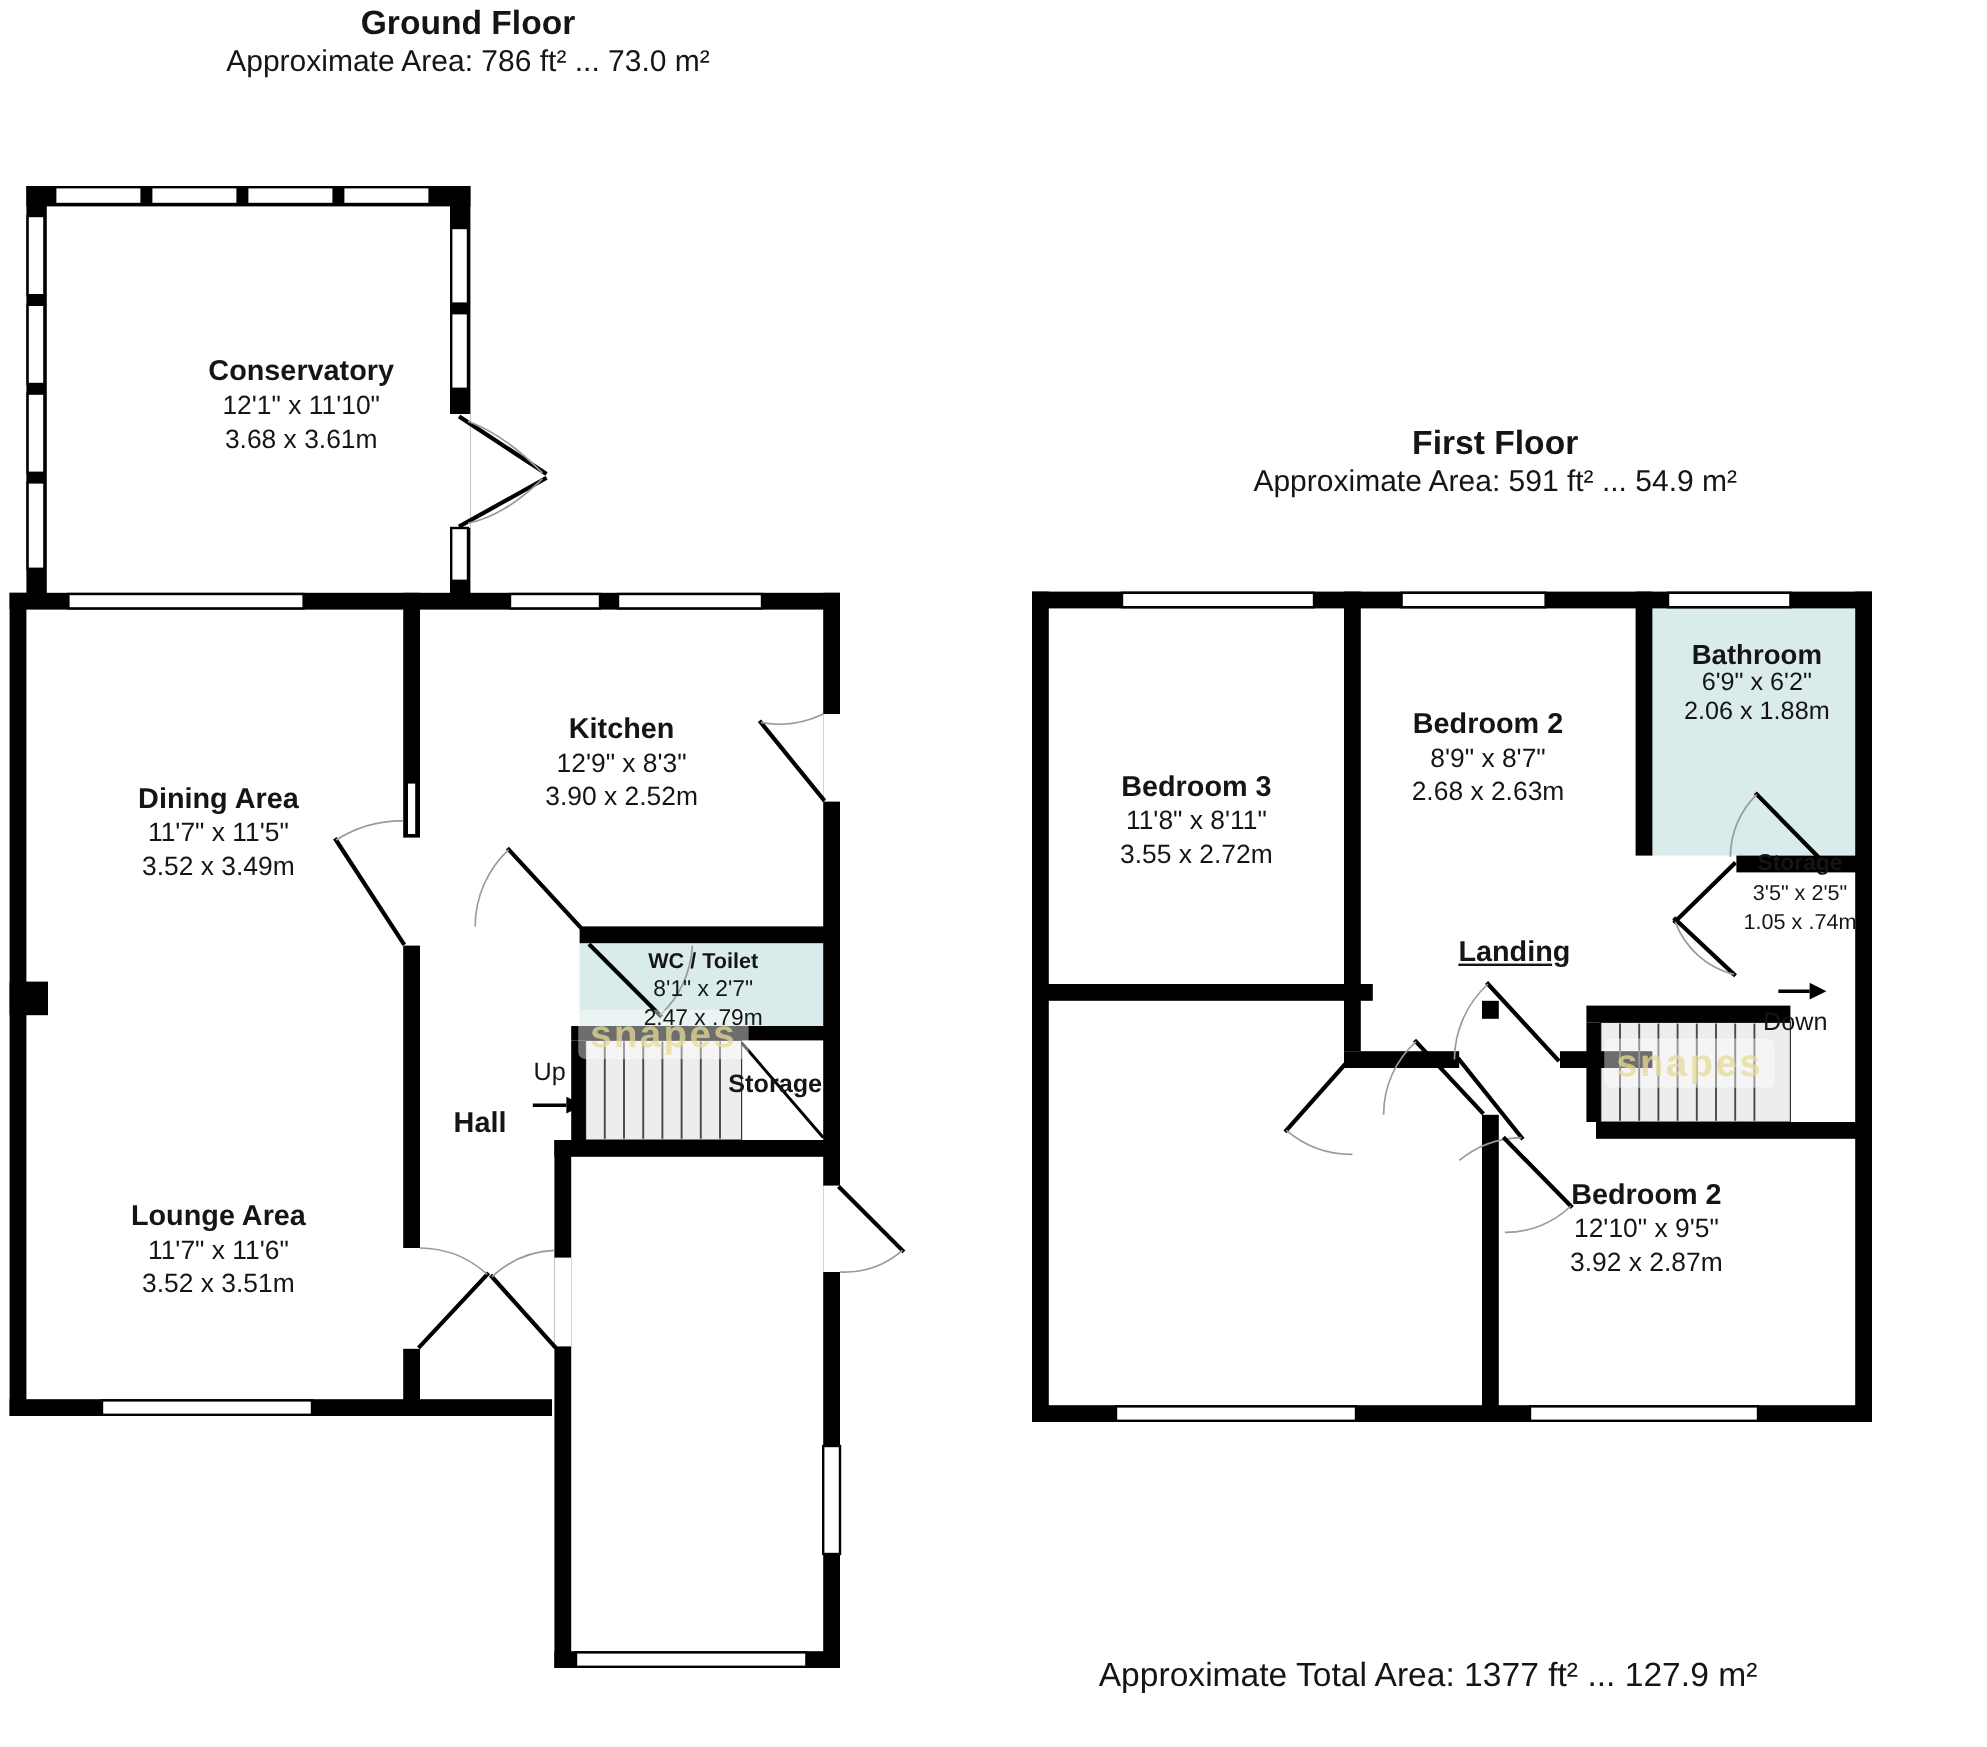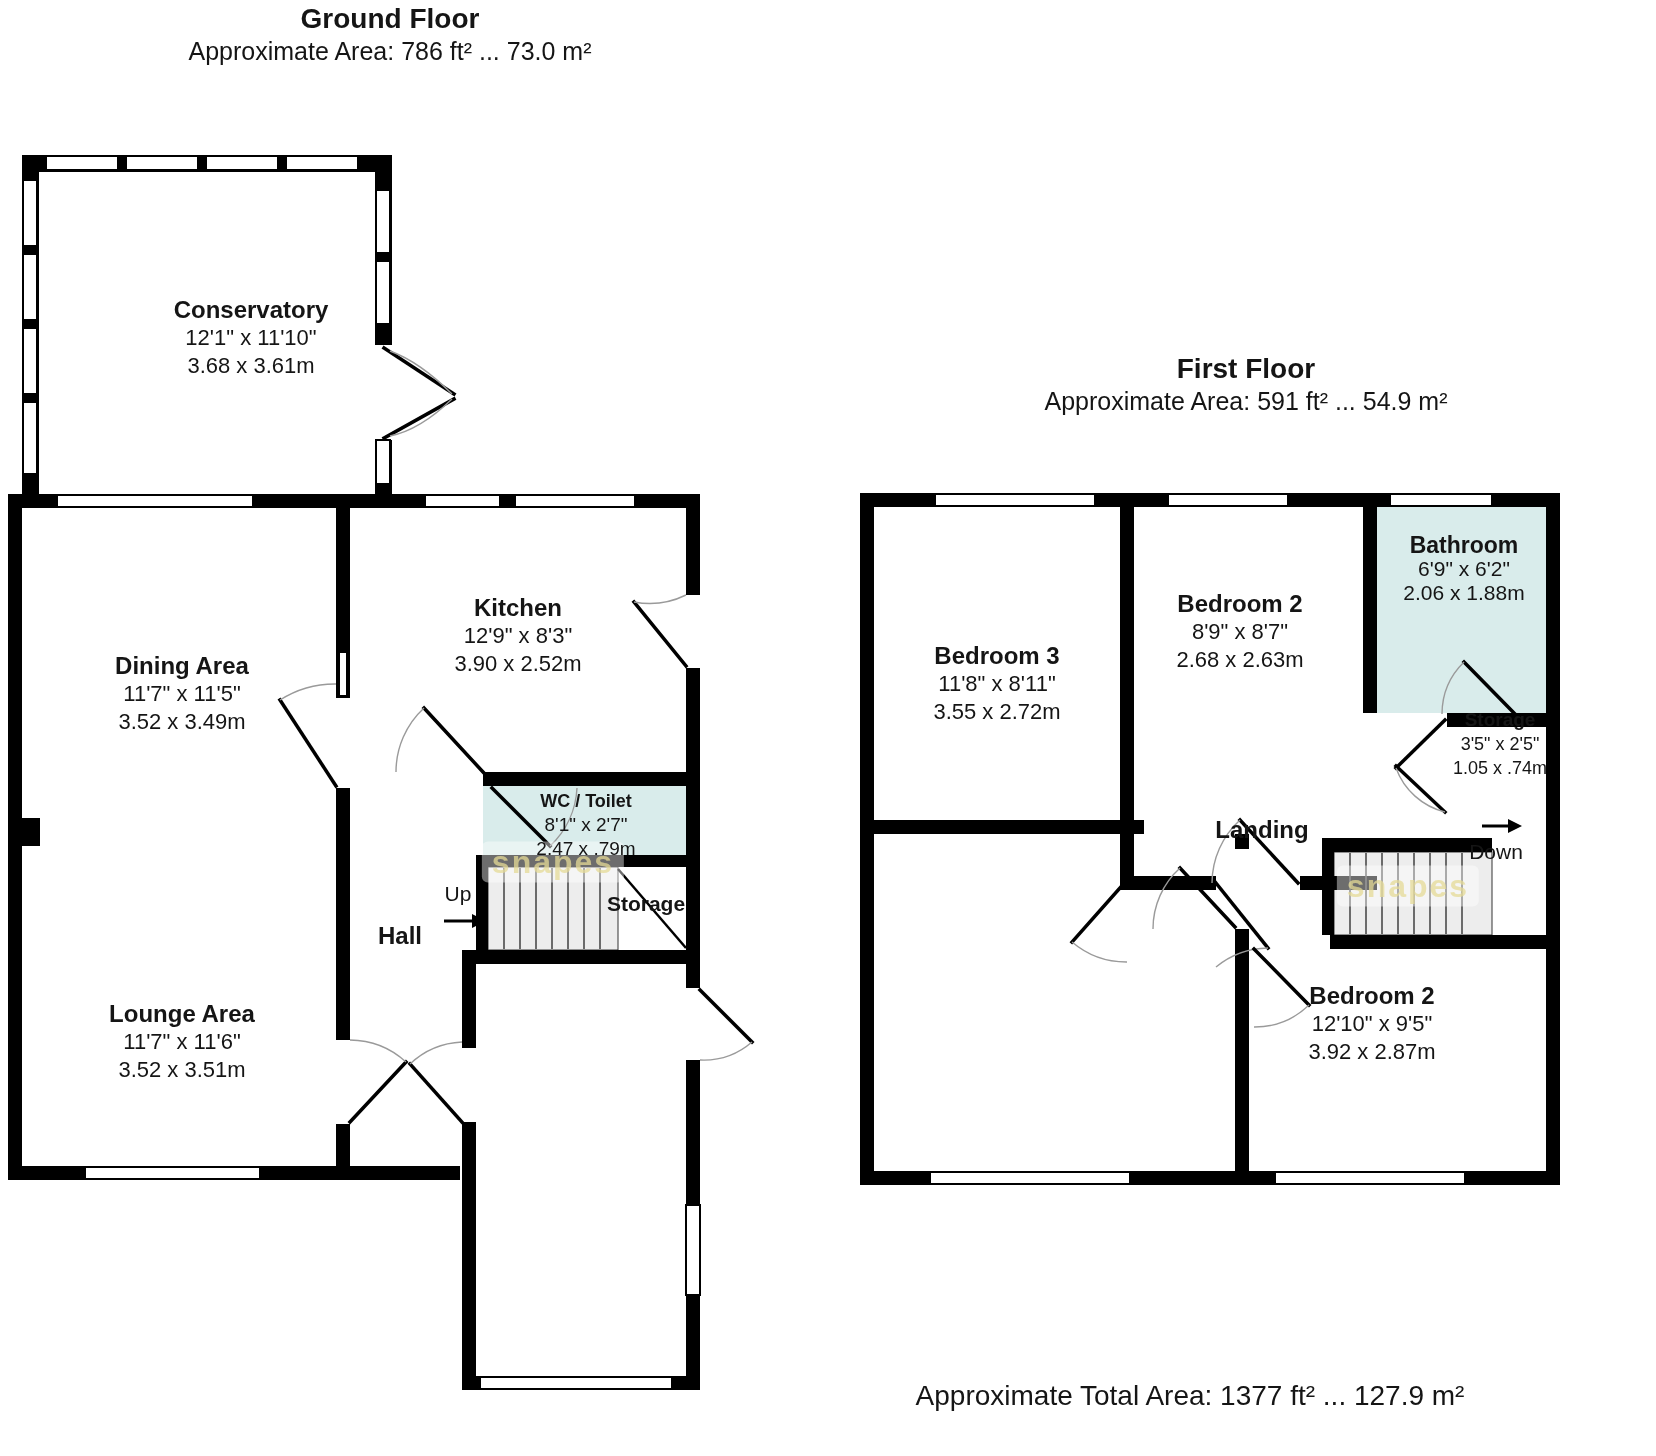--- a/index.html
+++ b/index.html
@@ -248,21 +248,21 @@
     <p class="dm" style="font-size:21px;">2.06 x 1.88m</p>
   </div>
   <div class="lbl xs" style="left:1500px;top:708px;">
     <p class="nm">Storage</p>
     <p class="dm">3'5" x 2'5"</p>
     <p class="dm">1.05 x .74m</p>
   </div>
   <div class="lbl plain" style="left:1496px;top:790px;margin-top:48px;">
     <p>Down</p>
   </div>
-  <div class="lbl" style="left:1262px;top:816px;">
+  <div class="lbl" style="left:1262px;top:780px;text-decoration:underline;">
     <p class="nm">Landing</p>
   </div>
   <div class="lbl" style="left:1372px;top:982px;">
     <p class="nm">Bedroom 2</p>
     <p class="dm">12'10" x 9'5"</p>
     <p class="dm">3.92 x 2.87m</p>
   </div>
 
 </div>
 

